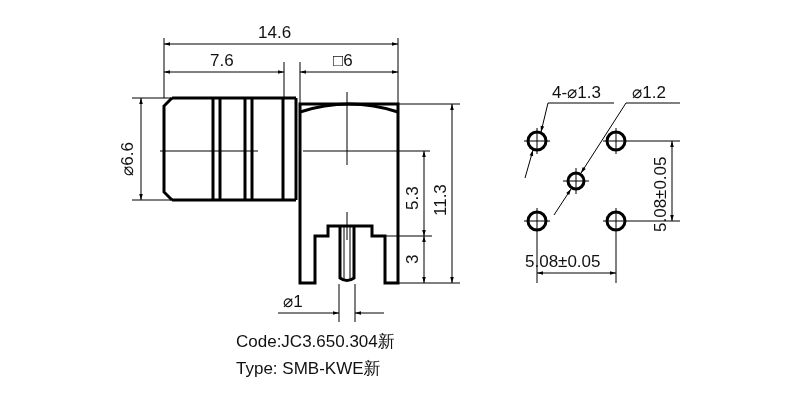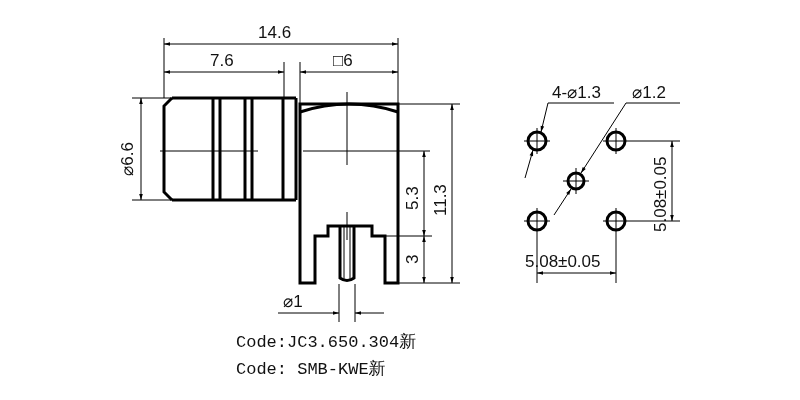--- a/index.html
+++ b/index.html
@@ -1,21 +1,21 @@
 <!DOCTYPE html>
 <html><head>
 <meta charset="utf-8">
 <style>
   html, body { margin: 0; padding: 0; background: #ffffff; }
   body { width: 800px; height: 400px; overflow: hidden; position: relative; font-family: "Liberation Sans", sans-serif; }
   svg { position: absolute; left: 0; top: 0; }
   .thick { stroke: #000; stroke-width: 3; fill: none; }
   .thin { stroke: #000; stroke-width: 1; fill: none; }
   .dim { font-family: "Liberation Sans", sans-serif; font-size: 17px; fill: #111; }
-  .caption { position: absolute; left: 236px; font-size: 17px; color: #111; font-family: Liberation Mono, monospace; }
+  .caption { position: absolute; left: 236px; font-size: 17px; color: #111; font-family: Liberation Sans, sans-serif; }
 </style>
 </head>
 <body>
 
 <svg width="800" height="400" viewBox="0 0 800 400">
   <defs>
     <marker id="arr" viewBox="0 0 10 10" refX="10" refY="5" markerWidth="10" markerHeight="6" orient="auto-start-reverse" markerUnits="userSpaceOnUse">
       <path d="M0,2 L10,5 L0,8 z" fill="#000"></path>
     </marker>
   </defs>
@@ -127,13 +127,13 @@
 
     <line class="thin" x1="672" y1="141" x2="672" y2="221" marker-start="url(#arr)" marker-end="url(#arr)"></line>
     <text class="dim" transform="translate(666,232) rotate(-90)">5.08±0.05</text>
 
     <line class="thin" x1="537" y1="273" x2="616" y2="273" marker-start="url(#arr)" marker-end="url(#arr)"></line>
     <text class="dim" x="525" y="267">5.08±0.05</text>
   </g>
 </svg>
 
 <div class="caption" style="top:330px;">Code:JC3.650.304新</div>
-<div class="caption" style="top:357px;">Code: SMB-KWE新</div>
+<div class="caption" style="top:357px;">Type: SMB-KWE新</div>
 
 </body></html>

